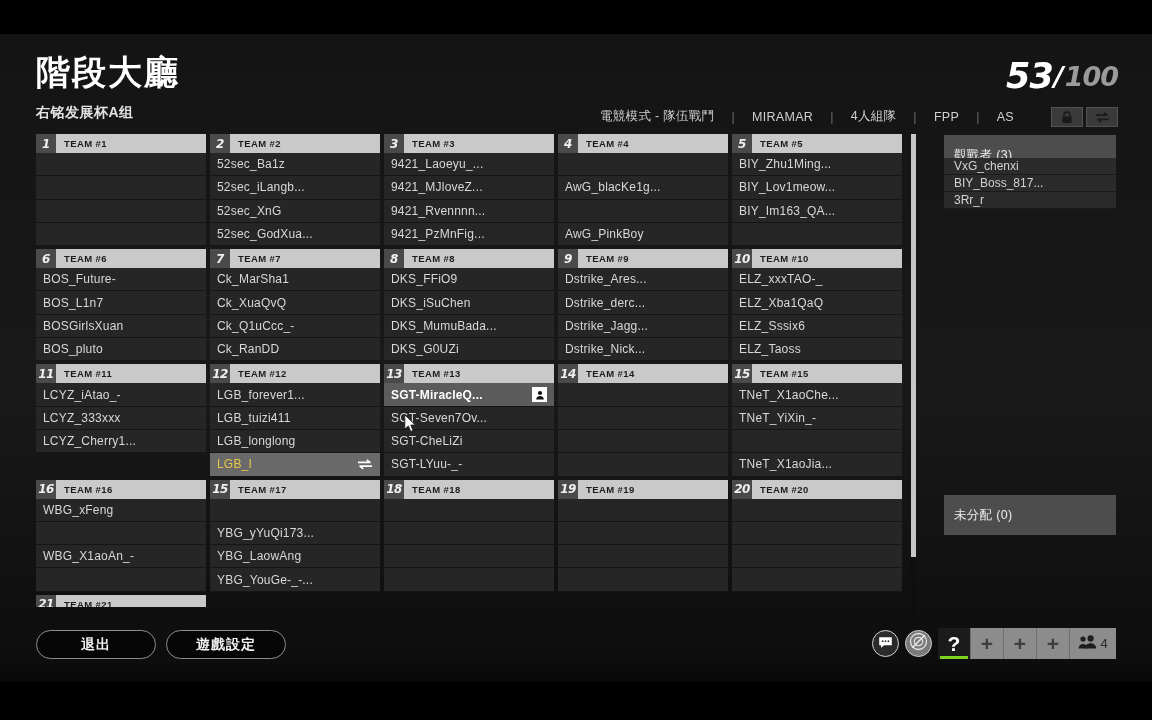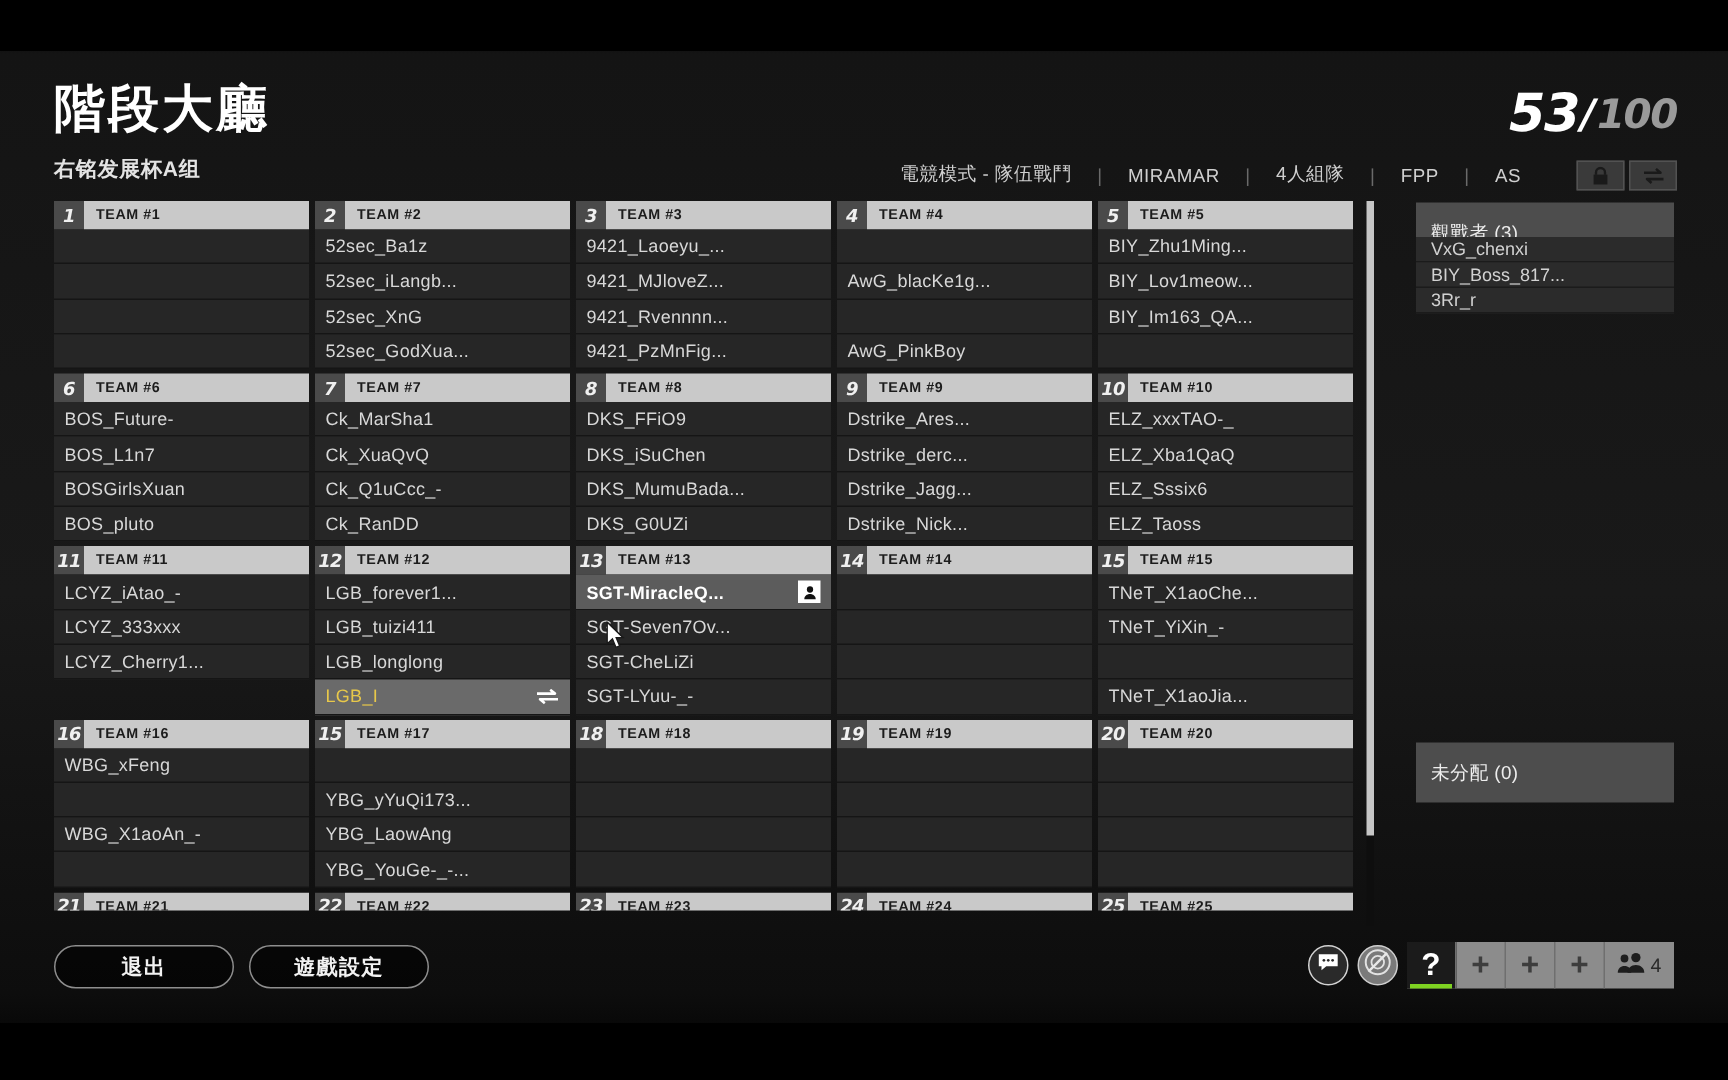--- a/index.html
+++ b/index.html
@@ -81,21 +81,21 @@
   .slot.hover{ background:#5c5c5c; color:#ffffff; font-weight:bold; }
   .slot.self{ background:#6a6a6a; color:#e8c84a; }
   .slot .nm{ flex:1; overflow:hidden; text-overflow:clip; }
   .slot .badge{
     width:15px; height:15px; background:#ffffff; color:#111;
     display:flex; align-items:center; justify-content:center; flex:none;
   }
   .slot .swapi{ flex:none; display:flex; align-items:center; }
 
   
-  .team-row.cut{ height:12px; overflow:hidden; }
+  .team-row.cut{ height:12px; overflow:hidden;flex-direction:column; }
 
   
   #sb-track{ position:absolute; left:911px; top:134px; width:5px; height:483px; background:#0e0e0e; }
   #sb-thumb{ position:absolute; left:911px; top:134px; width:5px; height:423px; background:#c6c6c6; cursor:pointer; }
 
   
   .panel-head{
     position:absolute; left:944px; width:172px; height:40px;
     background:#4d4d4d; color:#ededed; font-size:12.5px;
     display:flex; align-items:center; padding-left:10px; letter-spacing:.3px;

